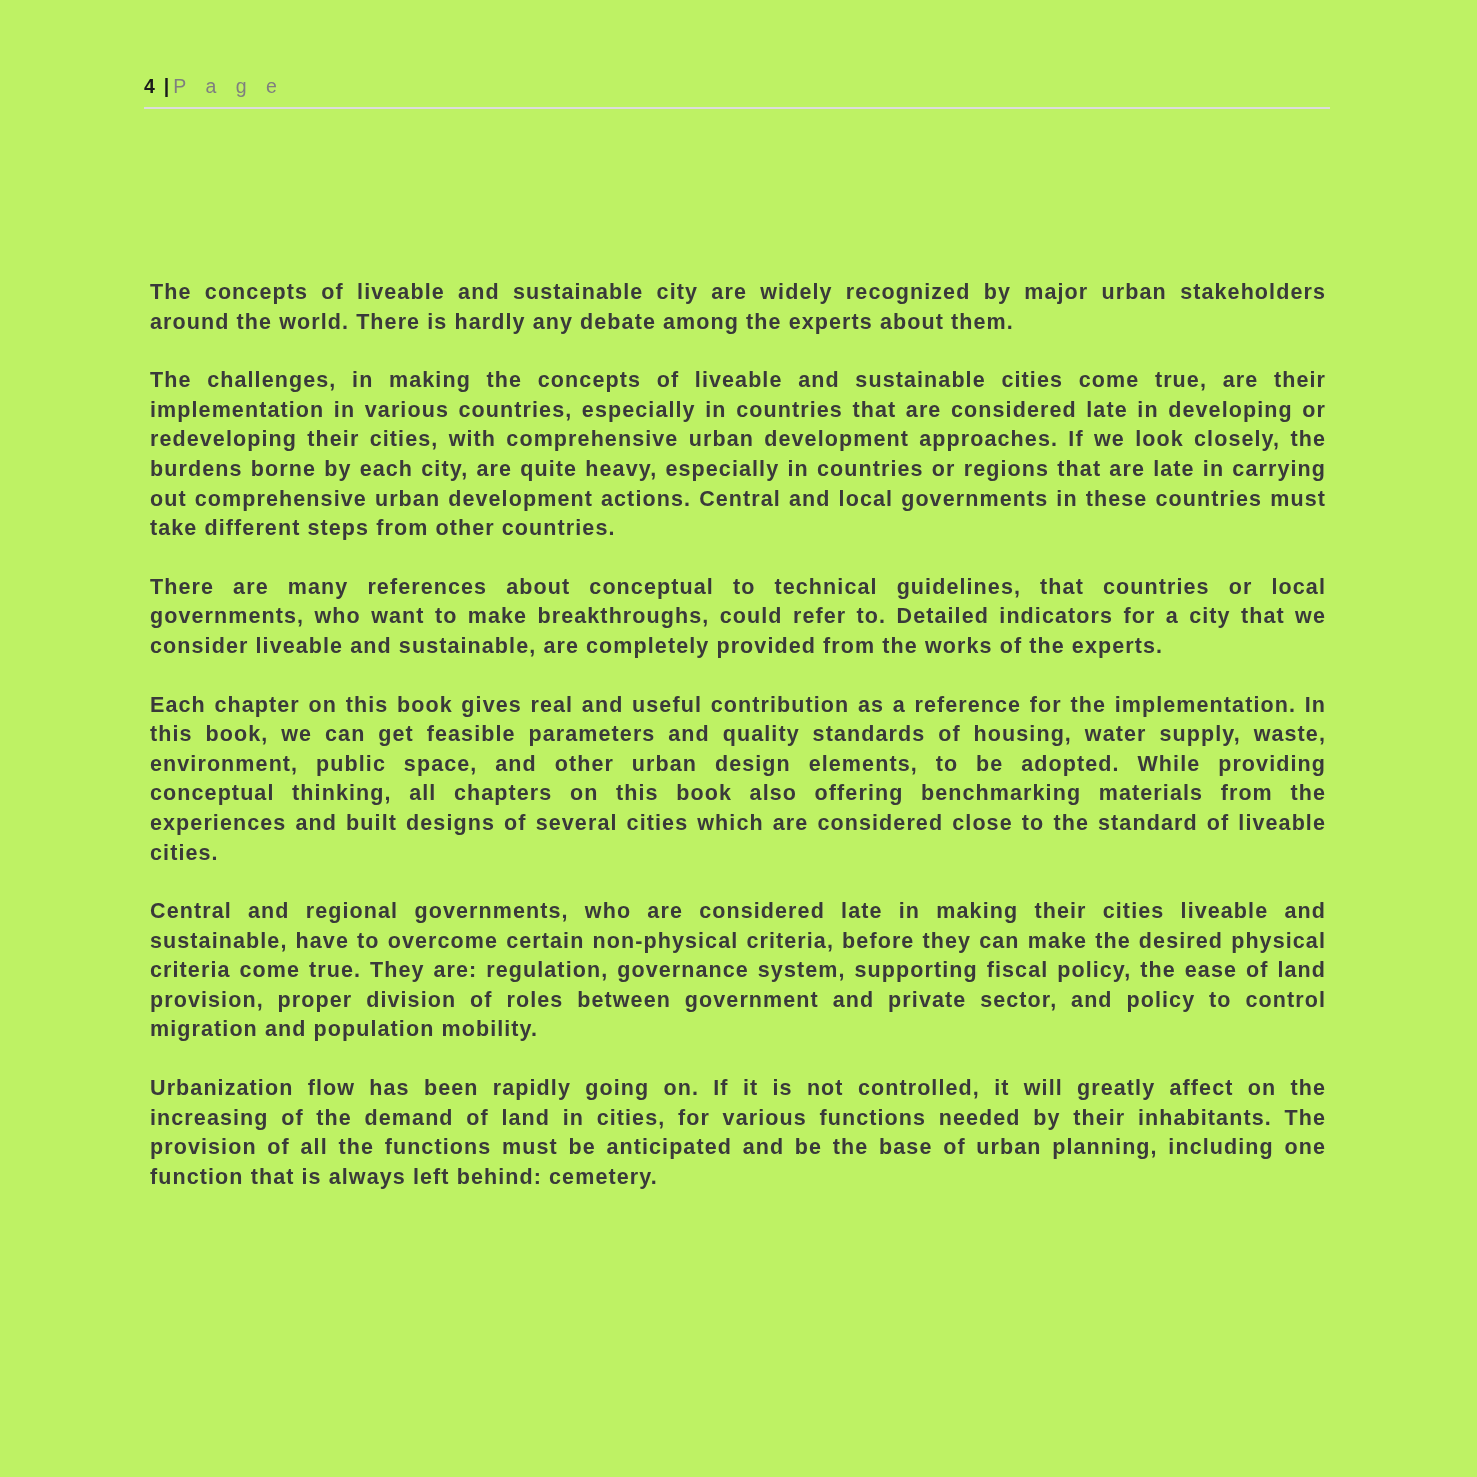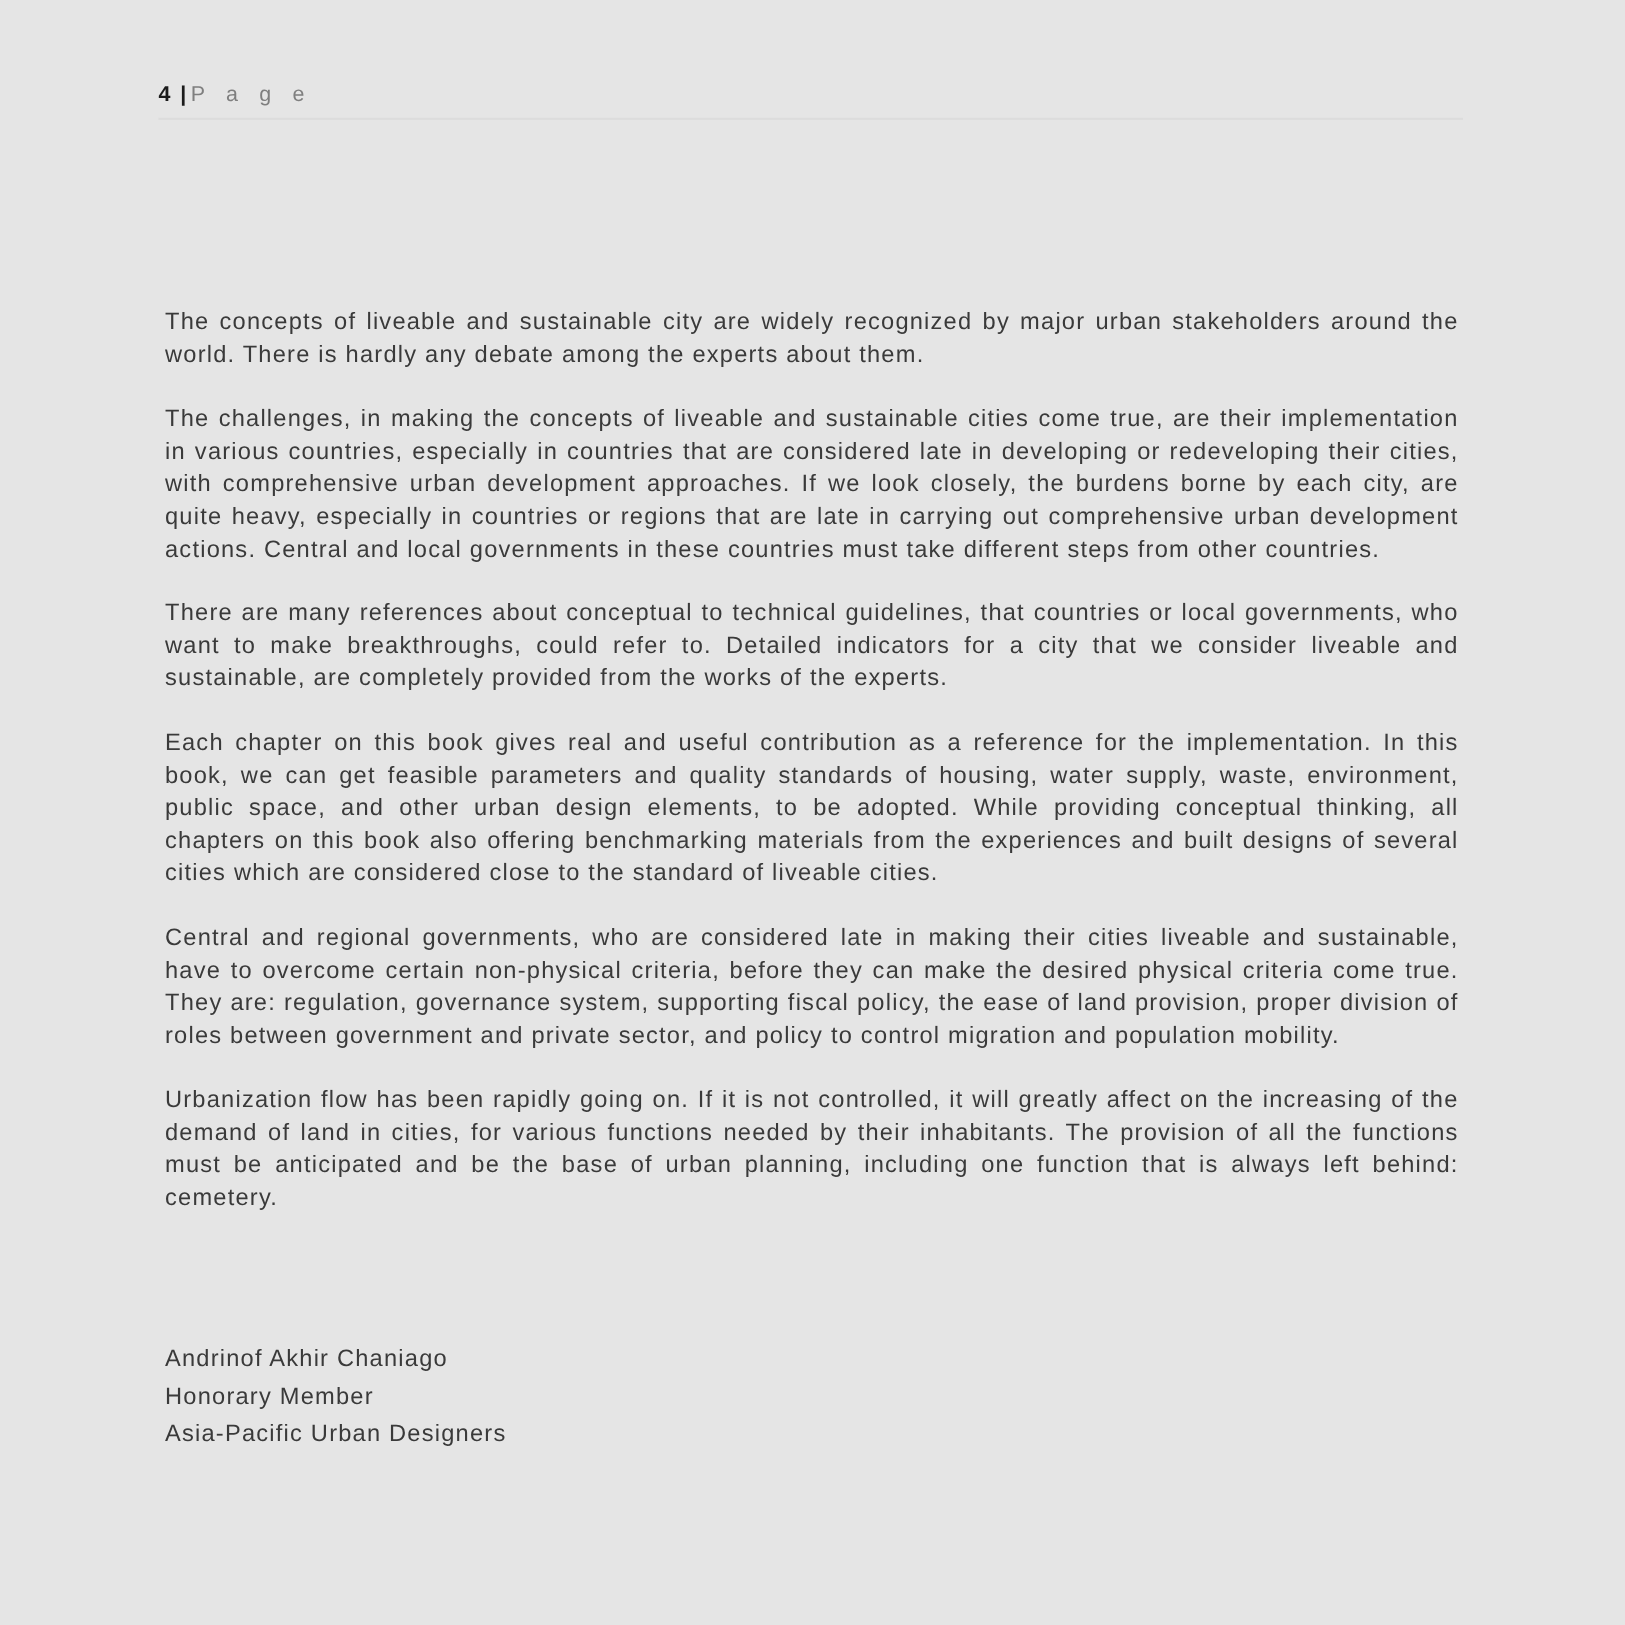--- a/index.html
+++ b/index.html
@@ -4,21 +4,21 @@
 <style>
   html, body {
     margin: 0;
     padding: 0;
     background: #ffffff;
   }
   .page {
     position: relative;
     width: 1477px;
     height: 1477px;
-    background: #e5e5e5;
+    background: #bef264;
     font-family: "Liberation Sans", sans-serif;
     overflow: hidden;
     box-sizing: border-box;
     padding-left: 20px;
   }
   
   .header {
     position: absolute;
     top: 74px;
     left: 144px;
@@ -58,20 +58,21 @@
   .content {
     position: absolute;
     top: 278px;
     left: 150px;
     width: 1176px;
     font-size: 21.5px;
     line-height: 29.6px;
     letter-spacing: 1.1px;
     color: #3a3a3a;
     text-align: justify;
+    font-weight: bold;
   }
   .content p {
     margin: 0 0 29px 0;
   }
   
   .signature {
     position: absolute;
     top: 1221px;
     left: 150px;
     width: 1176px;
@@ -97,19 +98,14 @@
 
   <div class="content">
     <p>The concepts of liveable and sustainable city are widely recognized by major urban stakeholders around the world. There is hardly any debate among the experts about them.</p>
     <p>The challenges, in making the concepts of liveable and sustainable cities come true, are their implementation in various countries, especially in countries that are considered late in developing or redeveloping their cities, with comprehensive urban development approaches. If we look closely, the burdens borne by each city, are quite heavy, especially in countries or regions that are late in carrying out comprehensive urban development actions. Central and local governments in these countries must take different steps from other countries.</p>
     <p>There are many references about conceptual to technical guidelines, that countries or local governments, who want to make breakthroughs, could refer to. Detailed indicators for a city that we consider liveable and sustainable, are completely provided from the works of the experts.</p>
     <p>Each chapter on this book gives real and useful contribution as a reference for the implementation. In this book, we can get feasible parameters and quality standards of housing, water supply, waste, environment, public space, and other urban design elements, to be adopted. While providing conceptual thinking, all chapters on this book also offering benchmarking materials from the experiences and built designs of several cities which are considered close to the standard of liveable cities.</p>
     <p>Central and regional governments, who are considered late in making their cities liveable and sustainable, have to overcome certain non-physical criteria, before they can make the desired physical criteria come true. They are: regulation, governance system, supporting fiscal policy, the ease of land provision, proper division of roles between government and private sector, and policy to control migration and population mobility.</p>
     <p>Urbanization flow has been rapidly going on. If it is not controlled, it will greatly affect on the increasing of the demand of land in cities, for various functions needed by their inhabitants. The provision of all the functions must be anticipated and be the base of urban planning, including one function that is always left behind: cemetery.</p>
   </div>
 
-  <div class="signature">
-    <p>Andrinof Akhir Chaniago</p>
-    <p>Honorary Member</p>
-    <p>Asia-Pacific Urban Designers</p>
-  </div>
 
 </div>
 
 </body></html>

